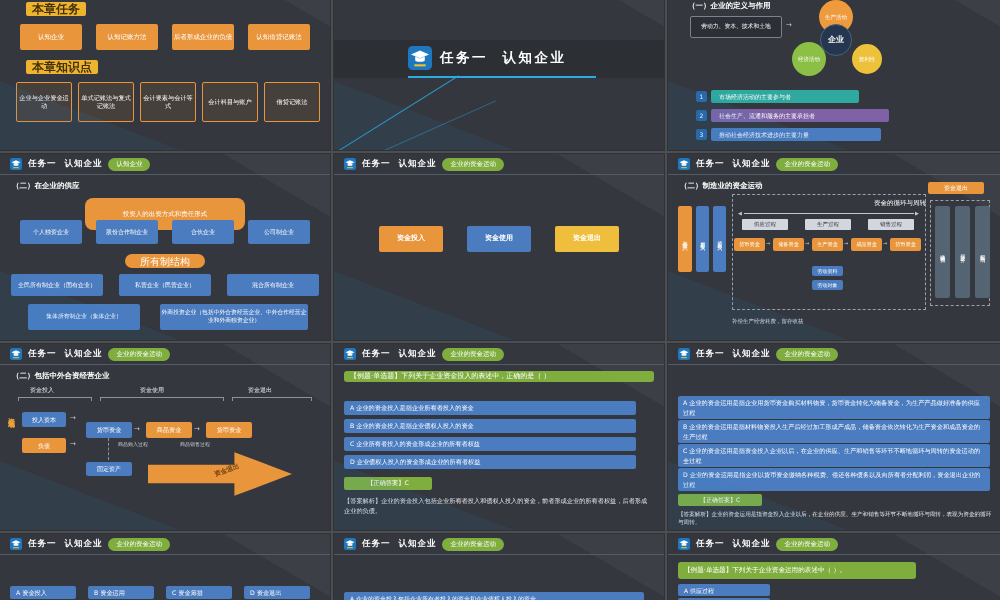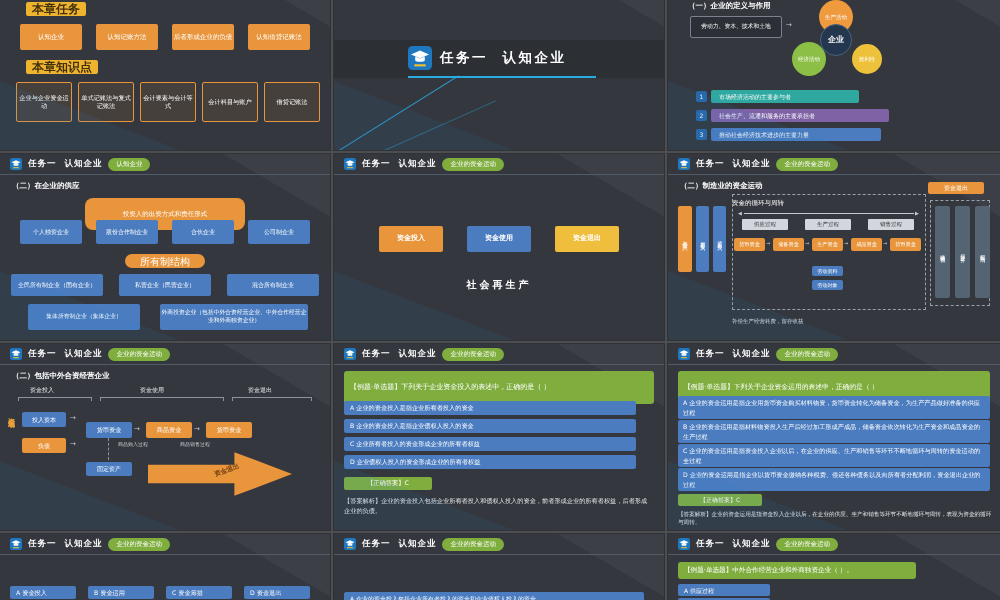--- a/index.html
+++ b/index.html
@@ -25,21 +25,21 @@
   .teal{background:#2fa8a0}
   .purple{background:#7e62a5}
   .gray{background:#546472}
   .pill{border-radius:8px}
   .outline-o{border:1px solid #e8953c;background:rgba(232,149,60,.10);color:#fff}
   .tag{position:absolute;background:#efb42f;color:#42300a;font-weight:bold;font-size:12px;display:flex;align-items:center;justify-content:center;border-radius:2px;height:14px}
   .circle{position:absolute;border-radius:50%;display:flex;align-items:center;justify-content:center;text-align:center;color:#fff;line-height:1.2}
   .vbox{writing-mode:vertical-rl;text-orientation:upright;letter-spacing:1px}
   .opt{position:absolute;background:#4a7cbf;color:#fff;border-radius:2px;display:flex;align-items:center;padding:0 6px;line-height:1.5}
   .opt2{position:absolute;background:#4a7cbf;color:#fff;border-radius:2px;padding:2px 5px;line-height:1.55}
-  .qbox{position:absolute;background:#7fae3f;color:#fff;border-radius:3px;padding:11px 6px;line-height:1.6}
+  .qbox{position:absolute;background:#7fae3f;color:#fff;border-radius:3px;padding:0 6px;line-height:1.6}
   .dashed{position:absolute;border:1px dashed #99a0aa}
   .bracket{position:absolute;height:4px;border:1px solid #8a93a0;border-bottom:none}
   .arrowc{position:absolute;color:#c9ccd2}
   .procbox{position:absolute;background:#d3d7dd;color:#2b2f35;display:flex;align-items:center;justify-content:center;border-radius:1px}
   .big-arrow{position:absolute;background:#e8953c;clip-path:polygon(0 32%,60% 32%,60% 8%,100% 50%,60% 92%,60% 68%,0 68%)}
   .analysis{position:absolute;color:#e4e7eb;line-height:1.6}
 </style>
 </head>
 <body>
 
@@ -129,42 +129,41 @@
             <path d="M4.8 7 v2.6 c0 1.1 6.4 1.1 6.4 0 V7 L8 8.4 Z" fill="#ffffff"></path>
             <rect x="4.2" y="12.2" width="7.6" height="1.4" fill="#f2c12e"></rect>
           </svg>
         </span>
       <span class="s-title">任务一  认知企业</span>
       <span class="s-badge">企业的资金运动</span>
     </div>
     <div class="box orange" style="left:45px;top:72px;width:64px;height:26px;font-size:7px;font-weight:bold">资金投入</div>
     <div class="box blue" style="left:133px;top:72px;width:64px;height:26px;font-size:7px;font-weight:bold">资金使用</div>
     <div class="box yellow" style="left:221px;top:72px;width:64px;height:26px;font-size:7px;font-weight:bold">资金退出</div>
-    <div class="abs" style="left:0;right:0;top:124px;text-align:center;color:#fff;font-weight:bold;font-size:10px;letter-spacing:3px">社会再生产</div>
   </div>
 
   <div class="slide r2 c3">
     <div class="s-header">
       <span class="logo">
           <svg viewBox="0 0 16 16" width="12" height="12">
             <rect width="16" height="16" rx="3" fill="#1f77c0"></rect>
             <path d="M8 3 L14 5.6 L8 8.2 L2 5.6 Z" fill="#ffffff"></path>
             <path d="M4.8 7 v2.6 c0 1.1 6.4 1.1 6.4 0 V7 L8 8.4 Z" fill="#ffffff"></path>
             <rect x="4.2" y="12.2" width="7.6" height="1.4" fill="#f2c12e"></rect>
           </svg>
         </span>
       <span class="s-title">任务一  认知企业</span>
       <span class="s-badge">企业的资金运动</span>
     </div>
     <div class="htext" style="left:12px;top:27px">（二）制造业的资金运动</div>
     <div class="box orange vbox" style="left:10px;top:52px;width:14px;height:66px;font-size:5.5px">资金投入</div>
     <div class="box blue vbox" style="left:28px;top:52px;width:13px;height:66px;font-size:5px">所有者投入</div>
     <div class="box blue vbox" style="left:45px;top:52px;width:13px;height:66px;font-size:5px">债权人投入</div>
     <div class="dashed" style="left:64px;top:40px;width:194px;height:116px"></div>
-    <div class="abs" style="left:64px;top:45px;width:194px;text-align:left;color:#fff;font-size:6.5px">资金的循环与周转</div>
+    <div class="abs" style="left:64px;top:45px;width:194px;text-align:right;color:#fff;font-size:6.5px">资金的循环与周转</div>
     <div class="abs" style="left:76px;top:59px;width:170px;border-top:1px solid #c3c8cf"></div>
     <span class="arrowc" style="left:70px;top:55.5px;font-size:5px">◀</span>
     <span class="arrowc" style="left:247px;top:55.5px;font-size:5px">▶</span>
     <div class="procbox" style="left:74px;top:65px;width:46px;height:11px;font-size:5.5px">供应过程</div>
     <div class="procbox" style="left:137px;top:65px;width:46px;height:11px;font-size:5.5px">生产过程</div>
     <div class="procbox" style="left:200px;top:65px;width:46px;height:11px;font-size:5.5px">销售过程</div>
     <div class="box orange" style="left:66px;top:84px;width:31px;height:13px;font-size:5.2px">货币资金</div>
     <span class="arrowc" style="left:98px;top:86px;font-size:5px">→</span>
     <div class="box orange" style="left:105px;top:84px;width:31px;height:13px;font-size:5.2px">储备资金</div>
     <span class="arrowc" style="left:137px;top:86px;font-size:5px">→</span>
@@ -249,21 +248,20 @@
           <svg viewBox="0 0 16 16" width="12" height="12">
             <rect width="16" height="16" rx="3" fill="#1f77c0"></rect>
             <path d="M8 3 L14 5.6 L8 8.2 L2 5.6 Z" fill="#ffffff"></path>
             <path d="M4.8 7 v2.6 c0 1.1 6.4 1.1 6.4 0 V7 L8 8.4 Z" fill="#ffffff"></path>
             <rect x="4.2" y="12.2" width="7.6" height="1.4" fill="#f2c12e"></rect>
           </svg>
         </span>
       <span class="s-title">任务一  认知企业</span>
       <span class="s-badge">企业的资金运动</span>
     </div>
-    <div class="qbox" style="left:10px;top:27px;width:312px;font-size:6.8px">【例题·单选题】下列关于企业资金运用的表述中，正确的是（  ）</div>
     <div class="opt2" style="left:10px;top:52px;width:312px;font-size:6.2px">A 企业的资金运用是指企业用货币资金购买材料物资，货币资金转化为储备资金，为生产产品做好准备的供应过程</div>
     <div class="opt2" style="left:10px;top:76px;width:312px;font-size:6.2px">B 企业的资金运用是指材料物资投入生产后经过加工形成产成品，储备资金依次转化为生产资金和成品资金的生产过程</div>
     <div class="opt2" style="left:10px;top:100px;width:312px;font-size:6.2px">C 企业的资金运用是指资金投入企业以后，在企业的供应、生产和销售等环节不断地循环与周转的资金运动的全过程</div>
     <div class="opt2" style="left:10px;top:124px;width:312px;font-size:6.2px">D 企业的资金运用是指企业以货币资金缴纳各种税费、偿还各种债务以及向所有者分配利润，资金退出企业的过程</div>
     <div class="box greenbg" style="left:10px;top:150px;width:84px;height:12px;font-size:6px">【正确答案】C</div>
     <div class="analysis" style="left:10px;top:166px;width:314px;font-size:5.6px;line-height:1.5">【答案解析】企业的资金运用是指资金投入企业以后，在企业的供应、生产和销售等环节不断地循环与周转，表现为资金的循环与周转。</div>
   </div>
 
   <div class="slide r4 c1">
     <div class="s-header">
@@ -306,18 +304,18 @@
           <svg viewBox="0 0 16 16" width="12" height="12">
             <rect width="16" height="16" rx="3" fill="#1f77c0"></rect>
             <path d="M8 3 L14 5.6 L8 8.2 L2 5.6 Z" fill="#ffffff"></path>
             <path d="M4.8 7 v2.6 c0 1.1 6.4 1.1 6.4 0 V7 L8 8.4 Z" fill="#ffffff"></path>
             <rect x="4.2" y="12.2" width="7.6" height="1.4" fill="#f2c12e"></rect>
           </svg>
         </span>
       <span class="s-title">任务一  认知企业</span>
       <span class="s-badge">企业的资金运动</span>
     </div>
-    <div class="qbox" style="left:10px;top:28px;width:238px;font-size:6.6px;padding:3px 6px">【例题·单选题】中外合作经营企业和外商独资企业（  ）。</div>
+    <div class="qbox" style="left:10px;top:28px;width:238px;font-size:6.6px;padding:3px 6px">【例题·单选题】下列关于企业资金运用的表述中（  ）。</div>
     <div class="opt" style="left:10px;top:50px;width:92px;height:12px;font-size:6px">A 供应过程</div>
     <div class="opt" style="left:10px;top:64px;width:92px;height:12px;font-size:6px">B 生产过程</div>
   </div>
 
 </div>
 
 </body></html>

